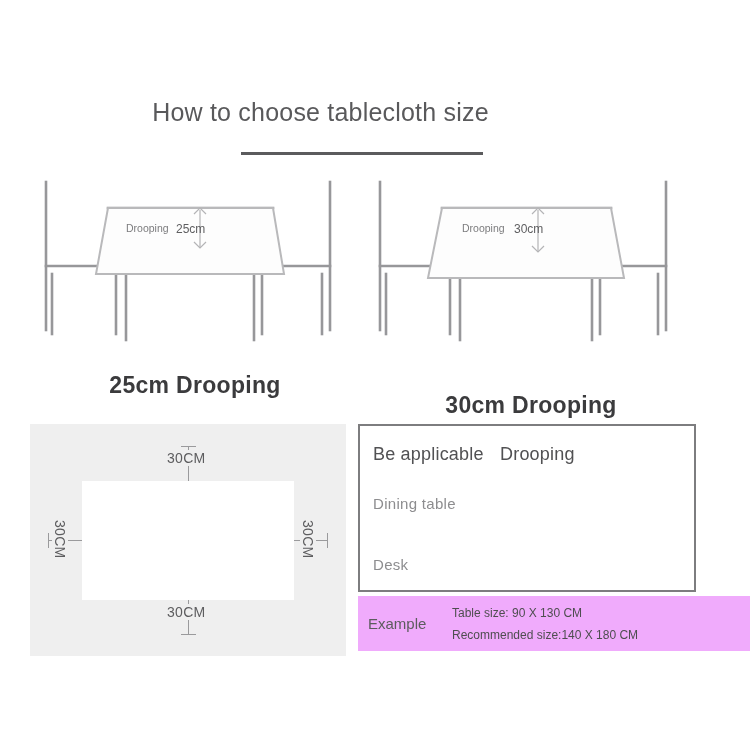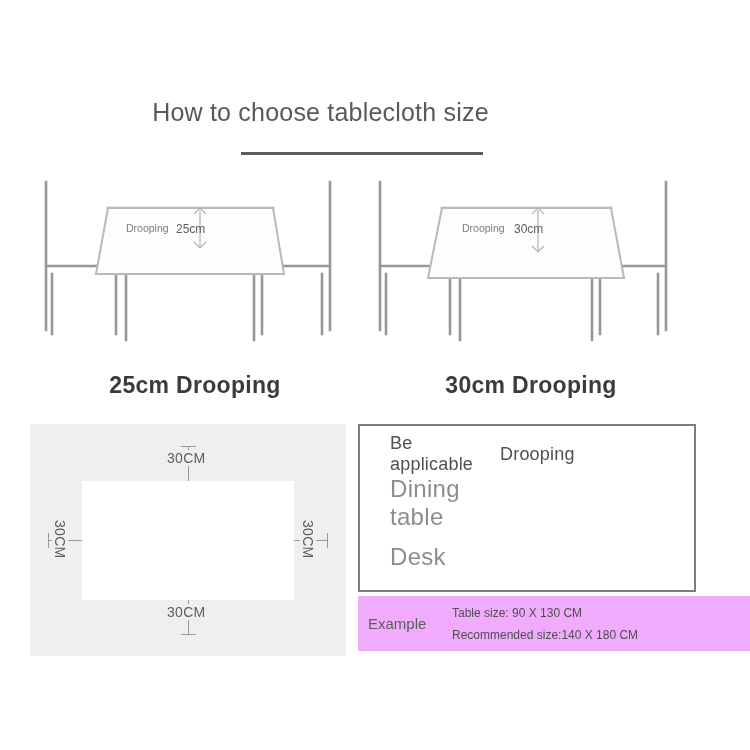--- a/index.html
+++ b/index.html
@@ -57,21 +57,21 @@
   .scene-caption {
     position: absolute;
     top: 372px;
     font-size: 23px;
     color: #3b3b3d;
     text-align: center;
     font-weight: 700;
     letter-spacing: 0.3px;
   }
   .cap-left { left: 30px; width: 330px; }
-  .cap-right { left: 366px; width: 330px; }
+  .cap-right { left: 366px; width: 330px; margin-top: 20px; }
 
   
   .cloth-box {
     position: absolute;
     left: 30px;
     top: 424px;
     width: 316px;
     height: 232px;
     background: #efefef;
   }
@@ -116,29 +116,29 @@
     box-sizing: border-box;
   }
   .tbl-row {
     position: absolute;
     left: 0;
     width: 100%;
     display: flex;
     align-items: center;
   }
   .tbl-c1 {
-    padding-left: 30px;
+    padding-left: 13px;
     width: 140px;
     box-sizing: border-box;
   }
   .tbl-c2 {
     flex: 1;
   }
   .hdr { font-size: 18px; color: #515153; letter-spacing: 0.2px; }
-  .cell { font-size: 24px; color: #8d8d8f; letter-spacing: 0.3px; }
+  .cell { font-size: 15px; color: #8d8d8f; letter-spacing: 0.3px; }
 
   
   .example {
     position: absolute;
     left: 358px;
     top: 596px;
     width: 402px;
     height: 55px;
     background: #f0abfc;
   }
@@ -253,21 +253,21 @@
   </div>
 
   <div class="tbl">
     <div class="tbl-row" style="top:14px; height:28px;">
       <div class="tbl-c1 hdr">Be applicable</div>
       <div class="tbl-c2 hdr">Drooping</div>
     </div>
     <div class="tbl-row" style="top:62px; height:30px;">
       <div class="tbl-c1 cell">Dining table</div>
     </div>
-    <div class="tbl-row" style="top:116px; height:30px;">
+    <div class="tbl-row" style="top:123px; height:30px;">
       <div class="tbl-c1 cell">Desk</div>
     </div>
   </div>
 
   <div class="example">
     <div class="example-label">Example</div>
     <div class="example-lines">
       <div class="example-line">Table size:  90 X 130 CM</div>
       <div class="example-line">Recommended size:140 X 180 CM</div>
     </div>

